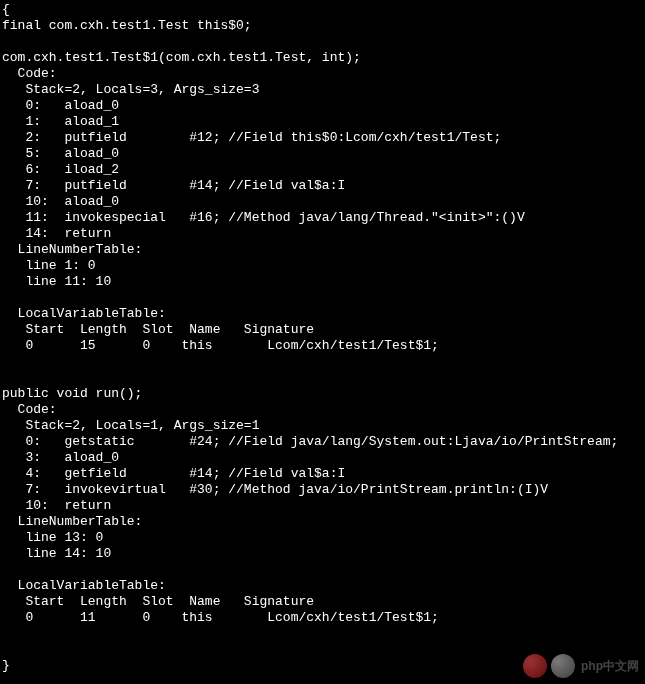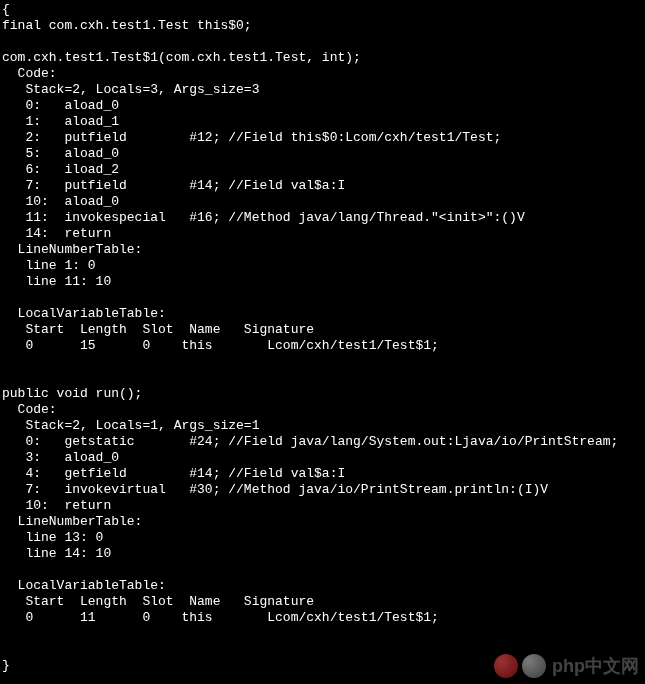--- a/index.html
+++ b/index.html
@@ -32,21 +32,21 @@
       width: 24px;
       height: 24px;
       border-radius: 50%;
       position: relative;
     }
     .wm-dot.red { background: radial-gradient(circle at 30% 30%, #ff5555, #aa1111); }
     .wm-dot.gray { background: radial-gradient(circle at 30% 30%, #cccccc, #666666); }
     .wm-txt {
       color: #e0e0e0;
       font-family: Arial, sans-serif;
-      font-size: 18px;
+      font-size: 12px;
       font-weight: bold;
       margin-left: 2px;
       opacity: 0.5;
     }
   </style>
 </head>
 <body>
 
 <pre id="term">{
 final com.cxh.test1.Test this$0;

